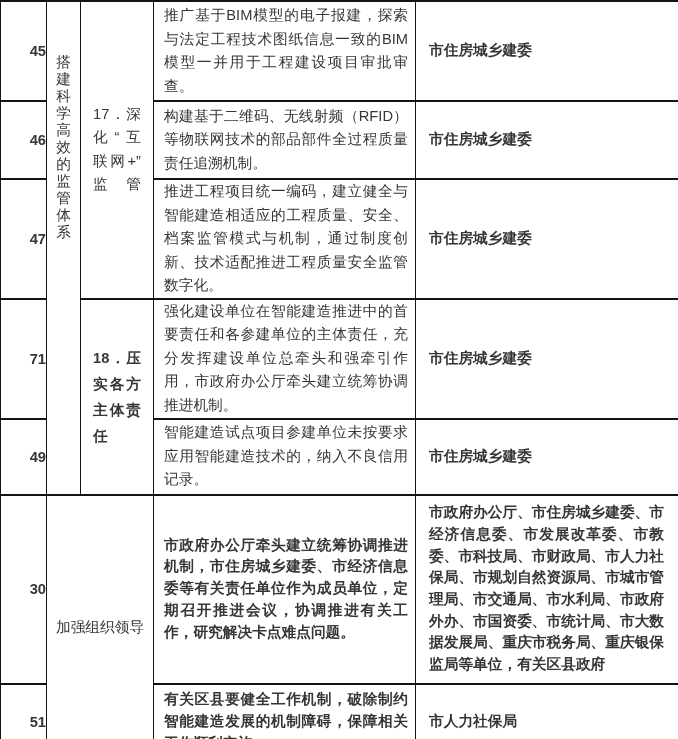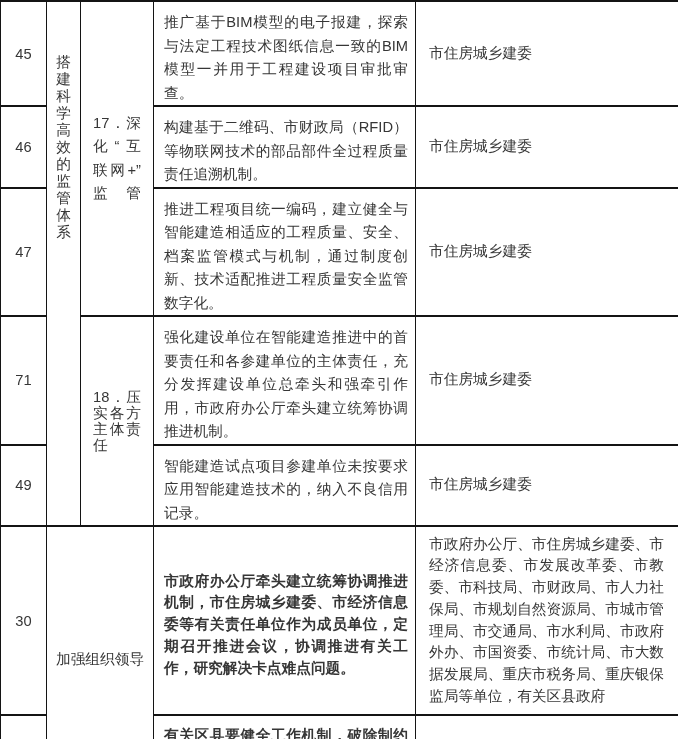--- a/index.html
+++ b/index.html
@@ -24,23 +24,24 @@
     border: 1px solid #141414;
     border-top-width: 2px;
     border-bottom-width: 2px;
     padding: 0;
     font-size: 14.7px;
     color: #363636;
     overflow: hidden;
   }
   
   td.num-cell {
-    text-align: center;
+    text-align: right;
     vertical-align: middle;
     font-size: 15px;
+    font-weight: bold;
   }
   
   td.pillar-cell {
     vertical-align: top;
   }
   .pillar-text {
     width: 16px;
     margin: 52px auto 0 auto;
     line-height: 17px;
     text-align: center;
@@ -53,46 +54,46 @@
   }
   .cat-text {
     width: 48px;
     margin: 12px auto;
     text-align: justify;
     text-align-last: justify;
     word-break: break-all;
     line-break: anywhere;
   }
   .cat-text.c17 { line-height: 23.5px; }
-  .cat-text.c18 { line-height: 16px; }
+  .cat-text.c18 { line-height: 26px; font-weight: bold; }
   
   td.lead-cell {
     vertical-align: middle;
     text-align: center;
   }
   
   td.desc-cell {
     vertical-align: middle;
   }
   .desc-text {
     line-height: 23.5px;
     text-align: justify;
     text-align-last: left;
     padding: 0 7px 0 10px;
-    margin-top: 9px;
   }
   .desc-text.tight { line-height: 21.7px; font-weight: bold; }
   
   td.unit-cell {
     vertical-align: middle;
   }
   .unit-text {
     line-height: 21.7px;
     text-align: left;
     padding: 0 14px 0 13px;
+    font-weight: bold;
   }
   .unit-text.justified {
     text-align: justify;
     text-align-last: left;
   }
   tr.r45 { height: 100px; }
   tr.r46 { height: 78px; }
   tr.r47 { height: 99px; }
   tr.r48 { height: 120px; }
   tr.r49 { height: 76px; }
@@ -122,21 +123,21 @@
       <td class="desc-cell">
         <div class="desc-text">推广基于BIM模型的电子报建，探索与法定工程技术图纸信息一致的BIM模型一并用于工程建设项目审批审查。</div>
       </td>
       <td class="unit-cell">
         <div class="unit-text">市住房城乡建委</div>
       </td>
     </tr>
     <tr class="r46">
       <td class="num-cell">46</td>
       <td class="desc-cell">
-        <div class="desc-text">构建基于二维码、市财政局（RFID）等物联网技术的部品部件全过程质量责任追溯机制。</div>
+        <div class="desc-text">构建基于二维码、无线射频（RFID）等物联网技术的部品部件全过程质量责任追溯机制。</div>
       </td>
       <td class="unit-cell">
         <div class="unit-text">市住房城乡建委</div>
       </td>
     </tr>
     <tr class="r47">
       <td class="num-cell">47</td>
       <td class="desc-cell">
         <div class="desc-text">推进工程项目统一编码，建立健全与智能建造相适应的工程质量、安全、档案监管模式与机制，通过制度创新、技术适配推进工程质量安全监管数字化。</div>
       </td>

